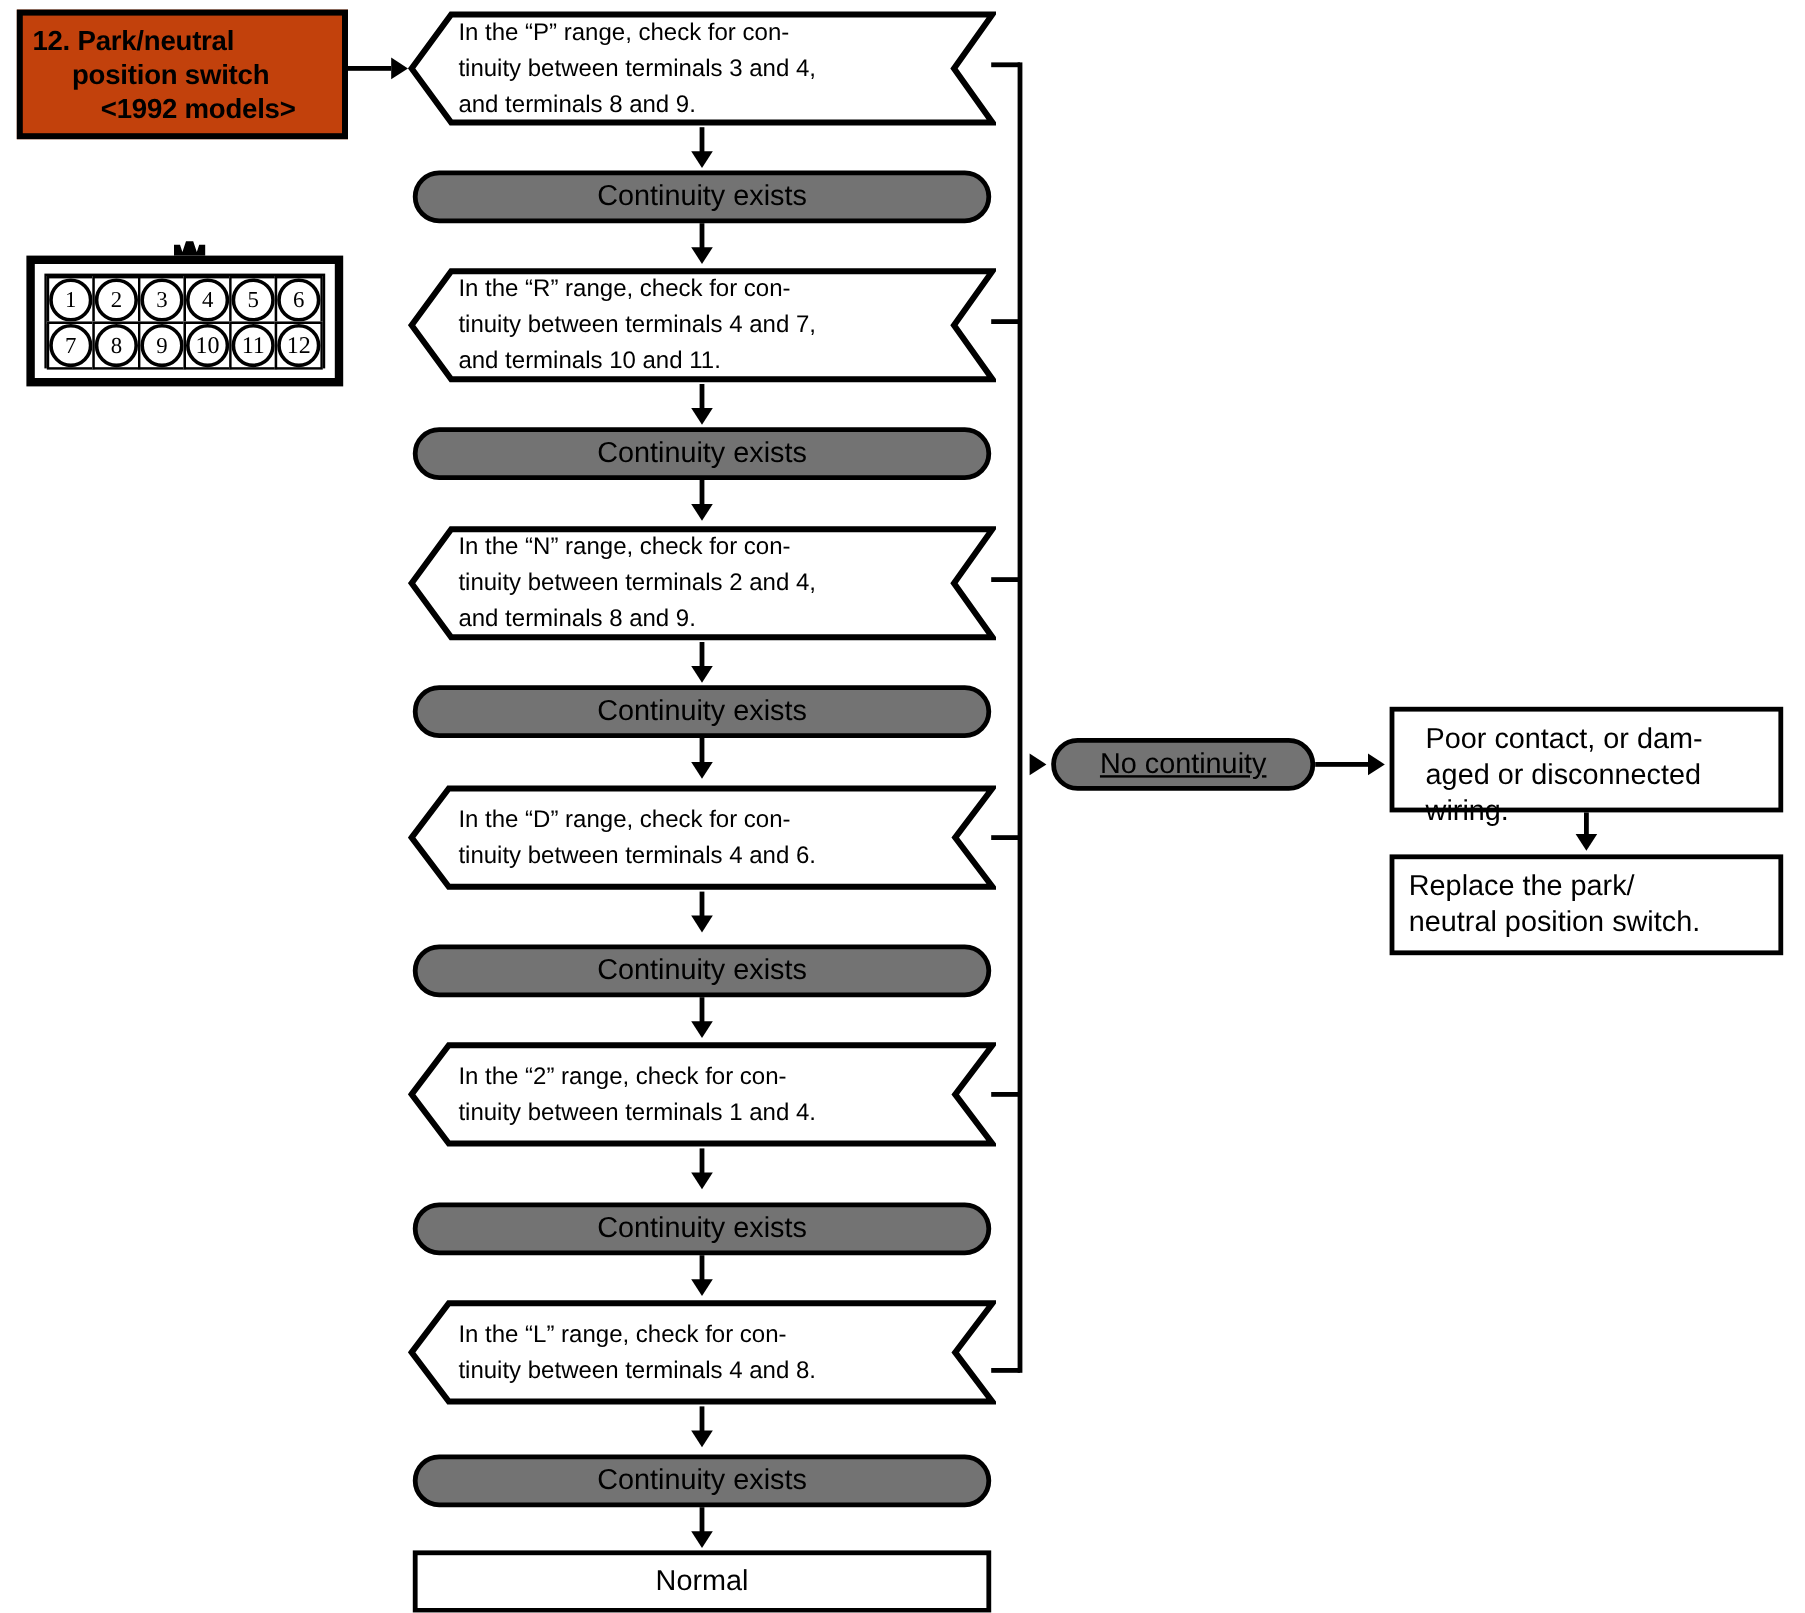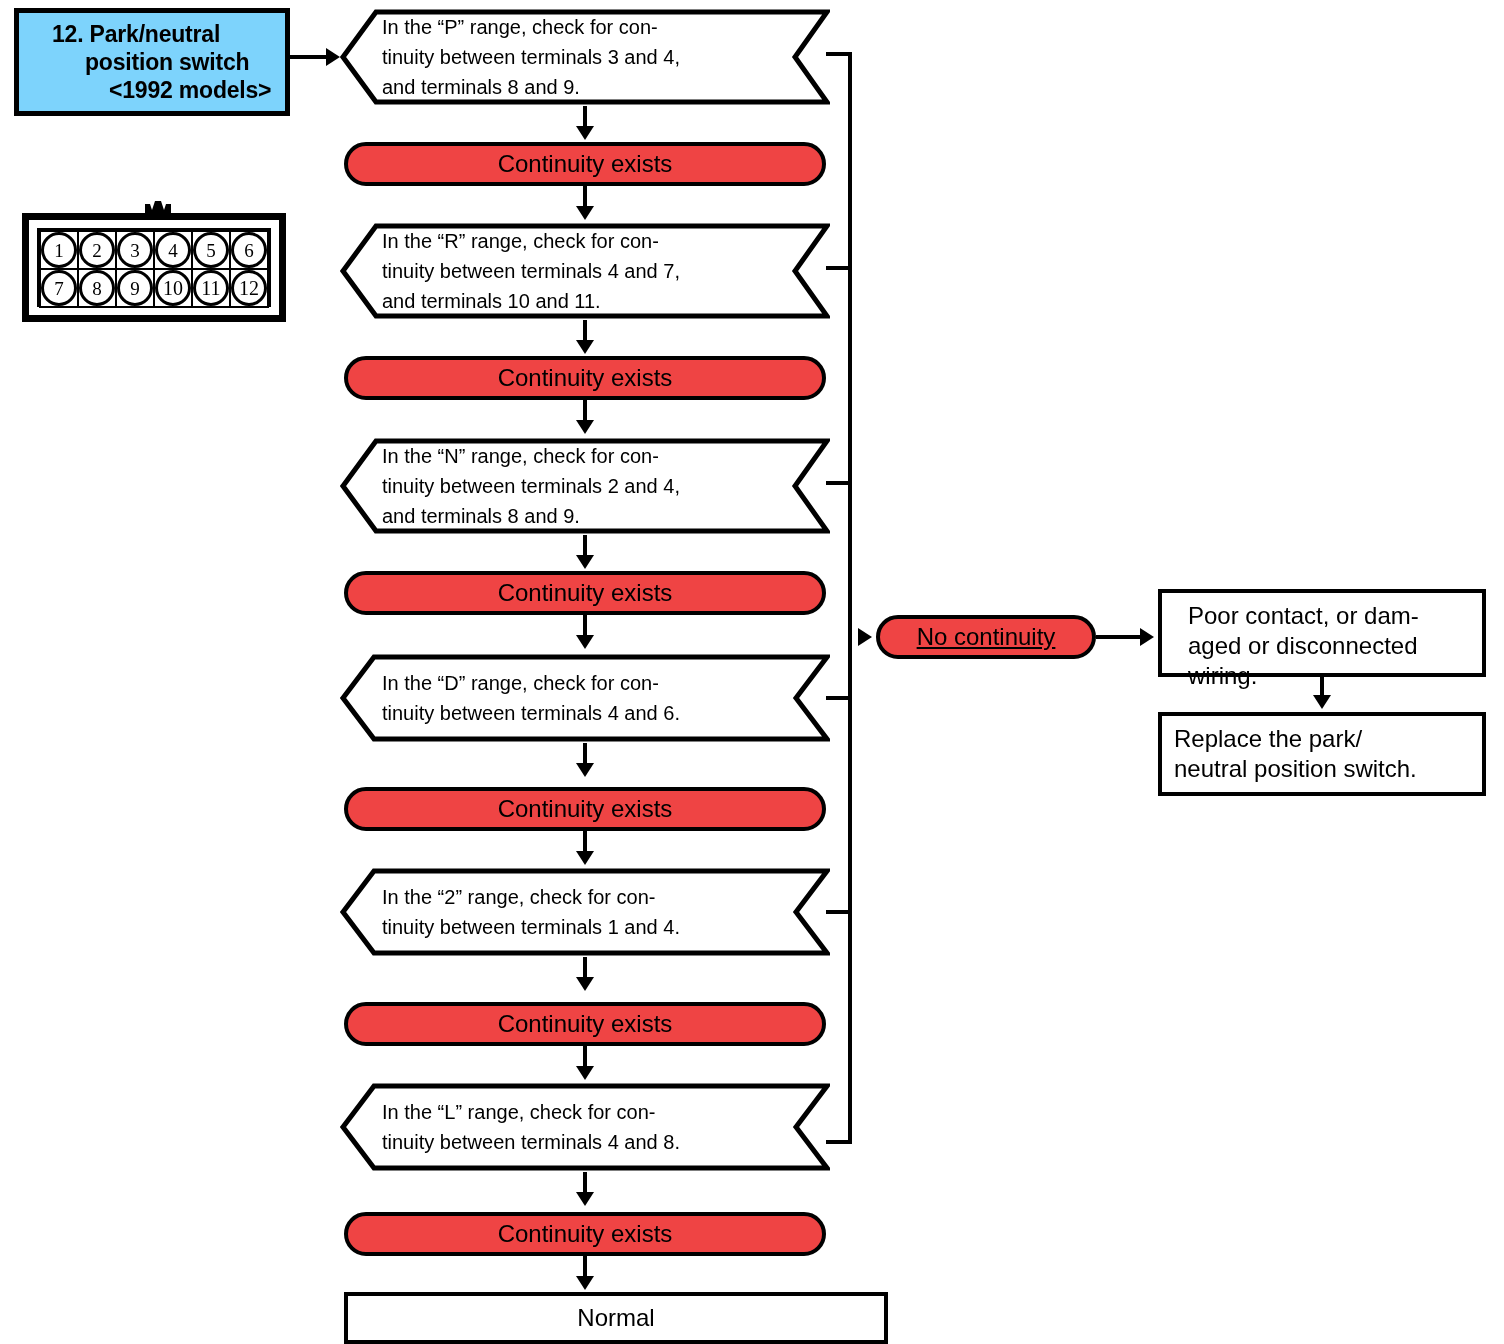--- a/index.html
+++ b/index.html
@@ -21,22 +21,21 @@
 
   
   .title-box {
     position: absolute;
     left: 14px;
     top: 8px;
     width: 276px;
     height: 108px;
     border: 5px solid #000;
     box-sizing: border-box;
-    background: #7dd3fc;
-    padding-left: 25px;
+    background: #c2410c;
   }
   .title-inner {
     padding: 7px 10px 0 8px;
     font-weight: bold;
     font-size: 23px;
     line-height: 28px;
     letter-spacing: -0.2px;
   }
   .title-line-1 { text-align: left; }
   .title-line-2 { text-align: left; padding-left: 33px; }
@@ -131,21 +130,21 @@
   }
 
   .pill {
     position: absolute;
     left: 344px;
     width: 482px;
     height: 44px;
     border: 4px solid #000;
     border-radius: 24px;
     box-sizing: border-box;
-    background: #ef4444;
+    background: #737373;
     display: flex;
     align-items: center;
     justify-content: center;
     font-size: 24px;
   }
 
   .rectnode {
     position: absolute;
     border: 4px solid #000;
     box-sizing: border-box;
@@ -344,21 +343,21 @@
 tinuity between terminals 4 and 8.</div>
   </div>
   <div class="hline" style="left:826px; top:1140px; width:24px;"></div>
   <div class="vline" style="left:583px; top:1172px; height:28px;"></div>
   <div class="arrow-down" style="left:576px; top:1192px;"></div>
 
   <div class="pill" style="top:1212px;">Continuity exists</div>
   <div class="vline" style="left:583px; top:1256px; height:24px;"></div>
   <div class="arrow-down" style="left:576px; top:1276px;"></div>
 
-  <div class="rectnode centered" style="left:344px; top:1292px; width:544px; height:52px;">Normal</div>
+  <div class="rectnode centered" style="left:344px; top:1292px; width:482px; height:52px;">Normal</div>
 
   <div class="arrow-right" style="left:858px; top:628px;"></div>
   <div class="pill" style="left:876px; top:615px; width:220px; height:44px;text-decoration:underline;">No continuity</div>
   <div class="hline" style="left:1096px; top:635px; width:44px;"></div>
   <div class="arrow-right" style="left:1140px; top:628px;"></div>
 
   <div class="rectnode padded" style="left:1158px; top:589px; width:328px; height:88px;">Poor contact, or dam-
 aged or disconnected
 wiring.</div>
   <div class="vline" style="left:1320px; top:677px; height:22px;"></div>

